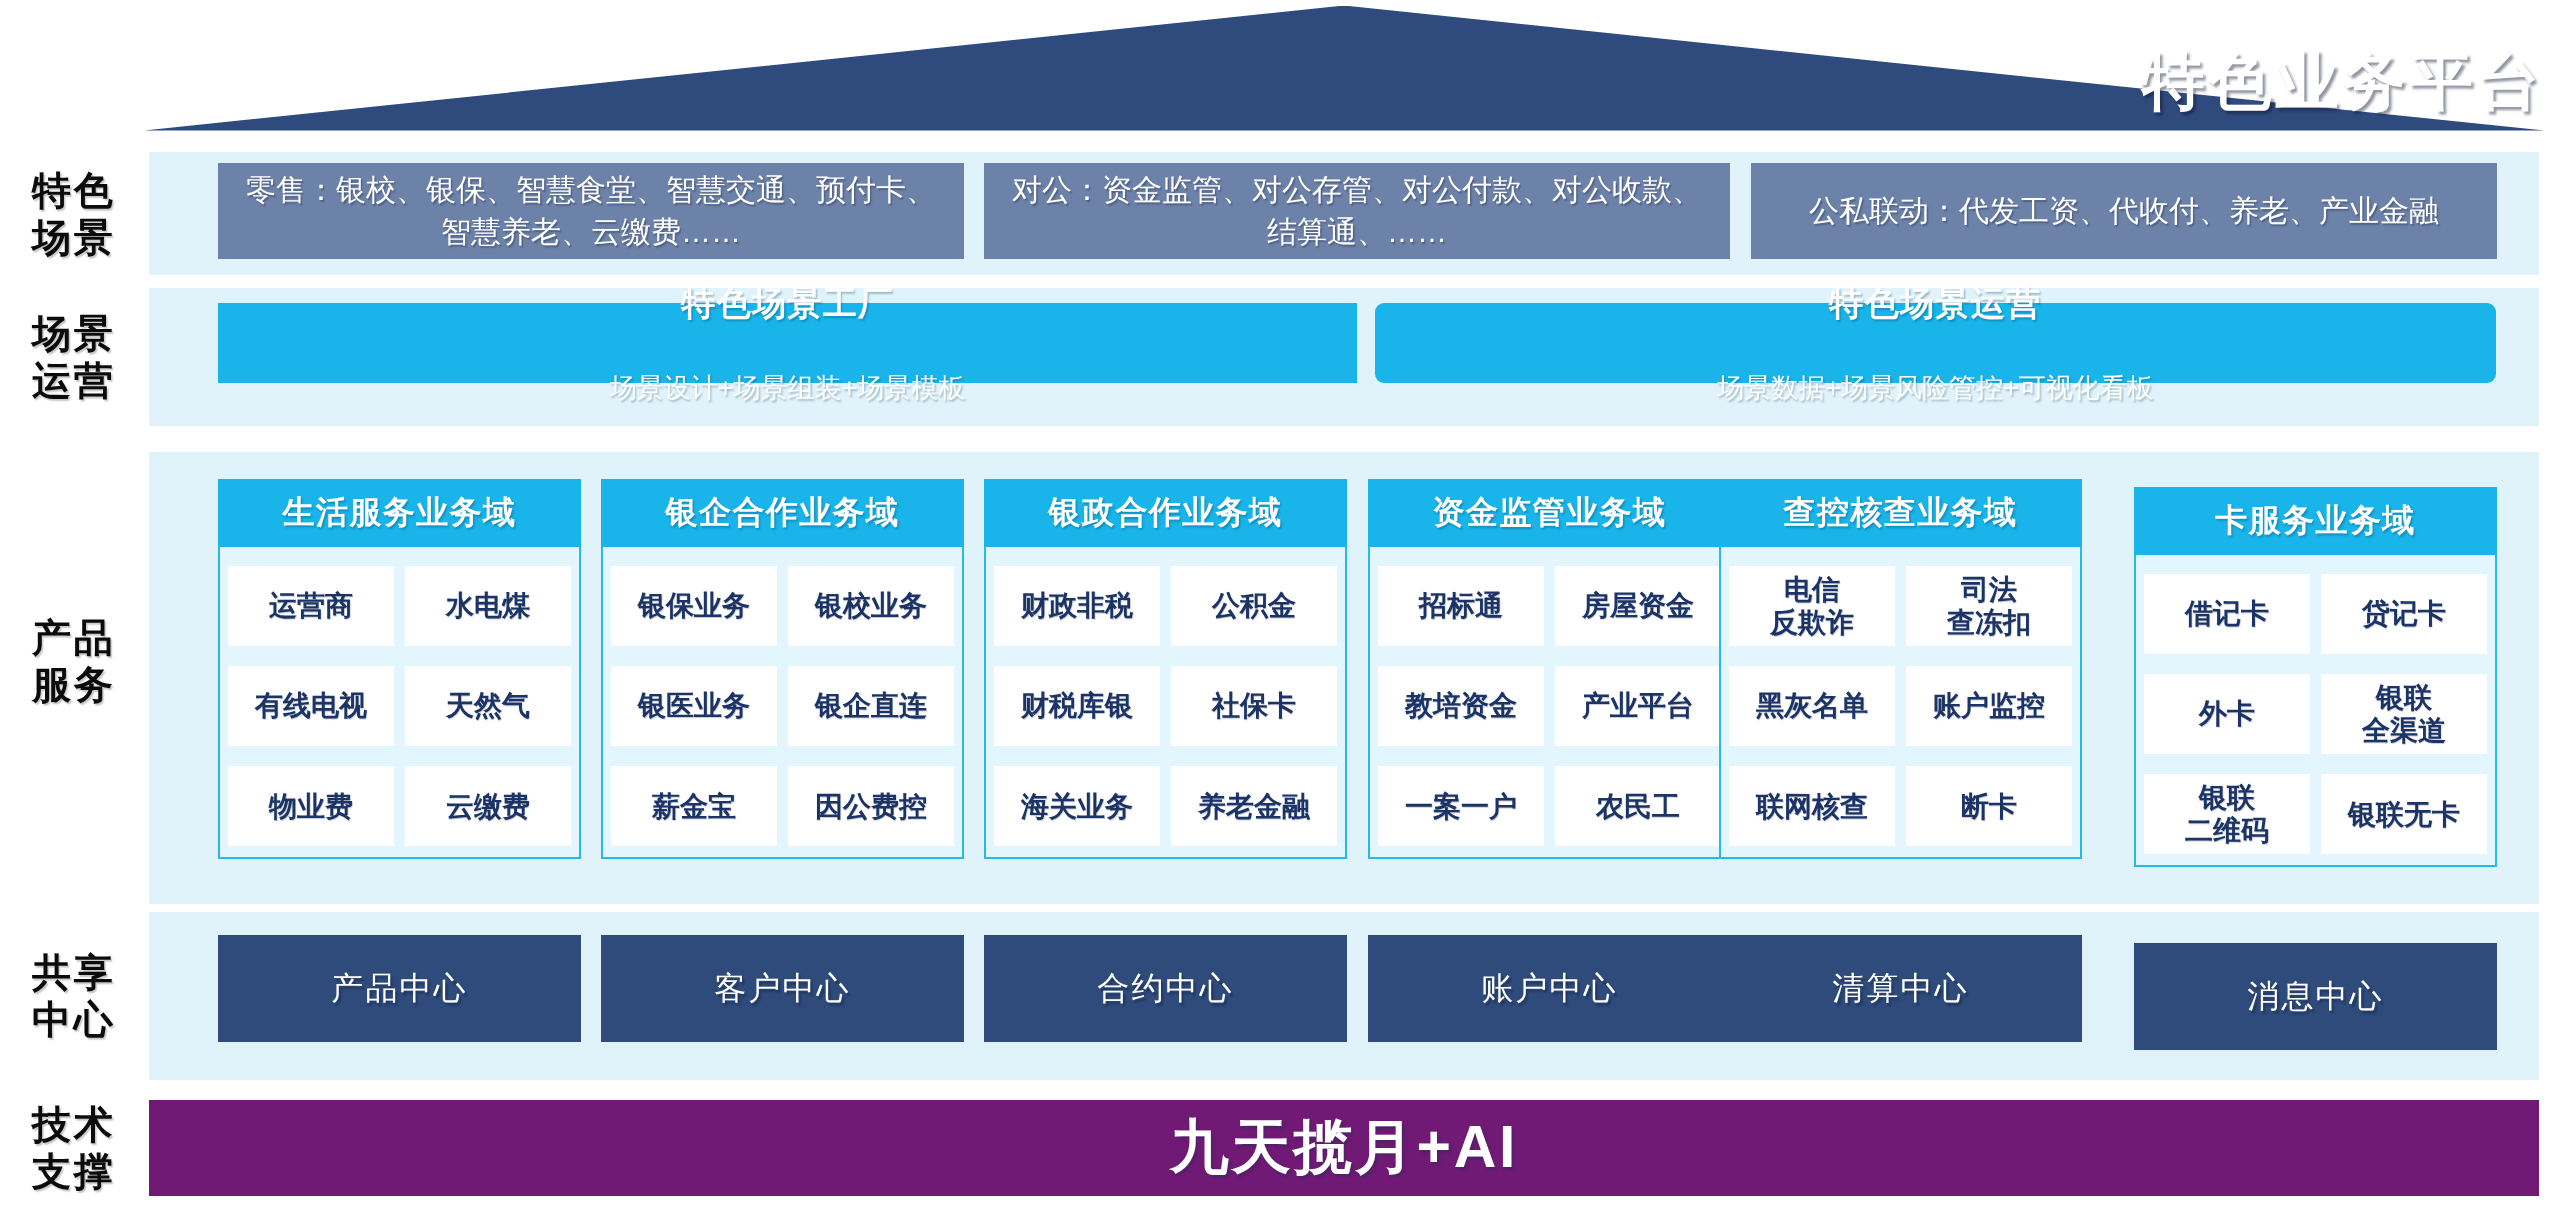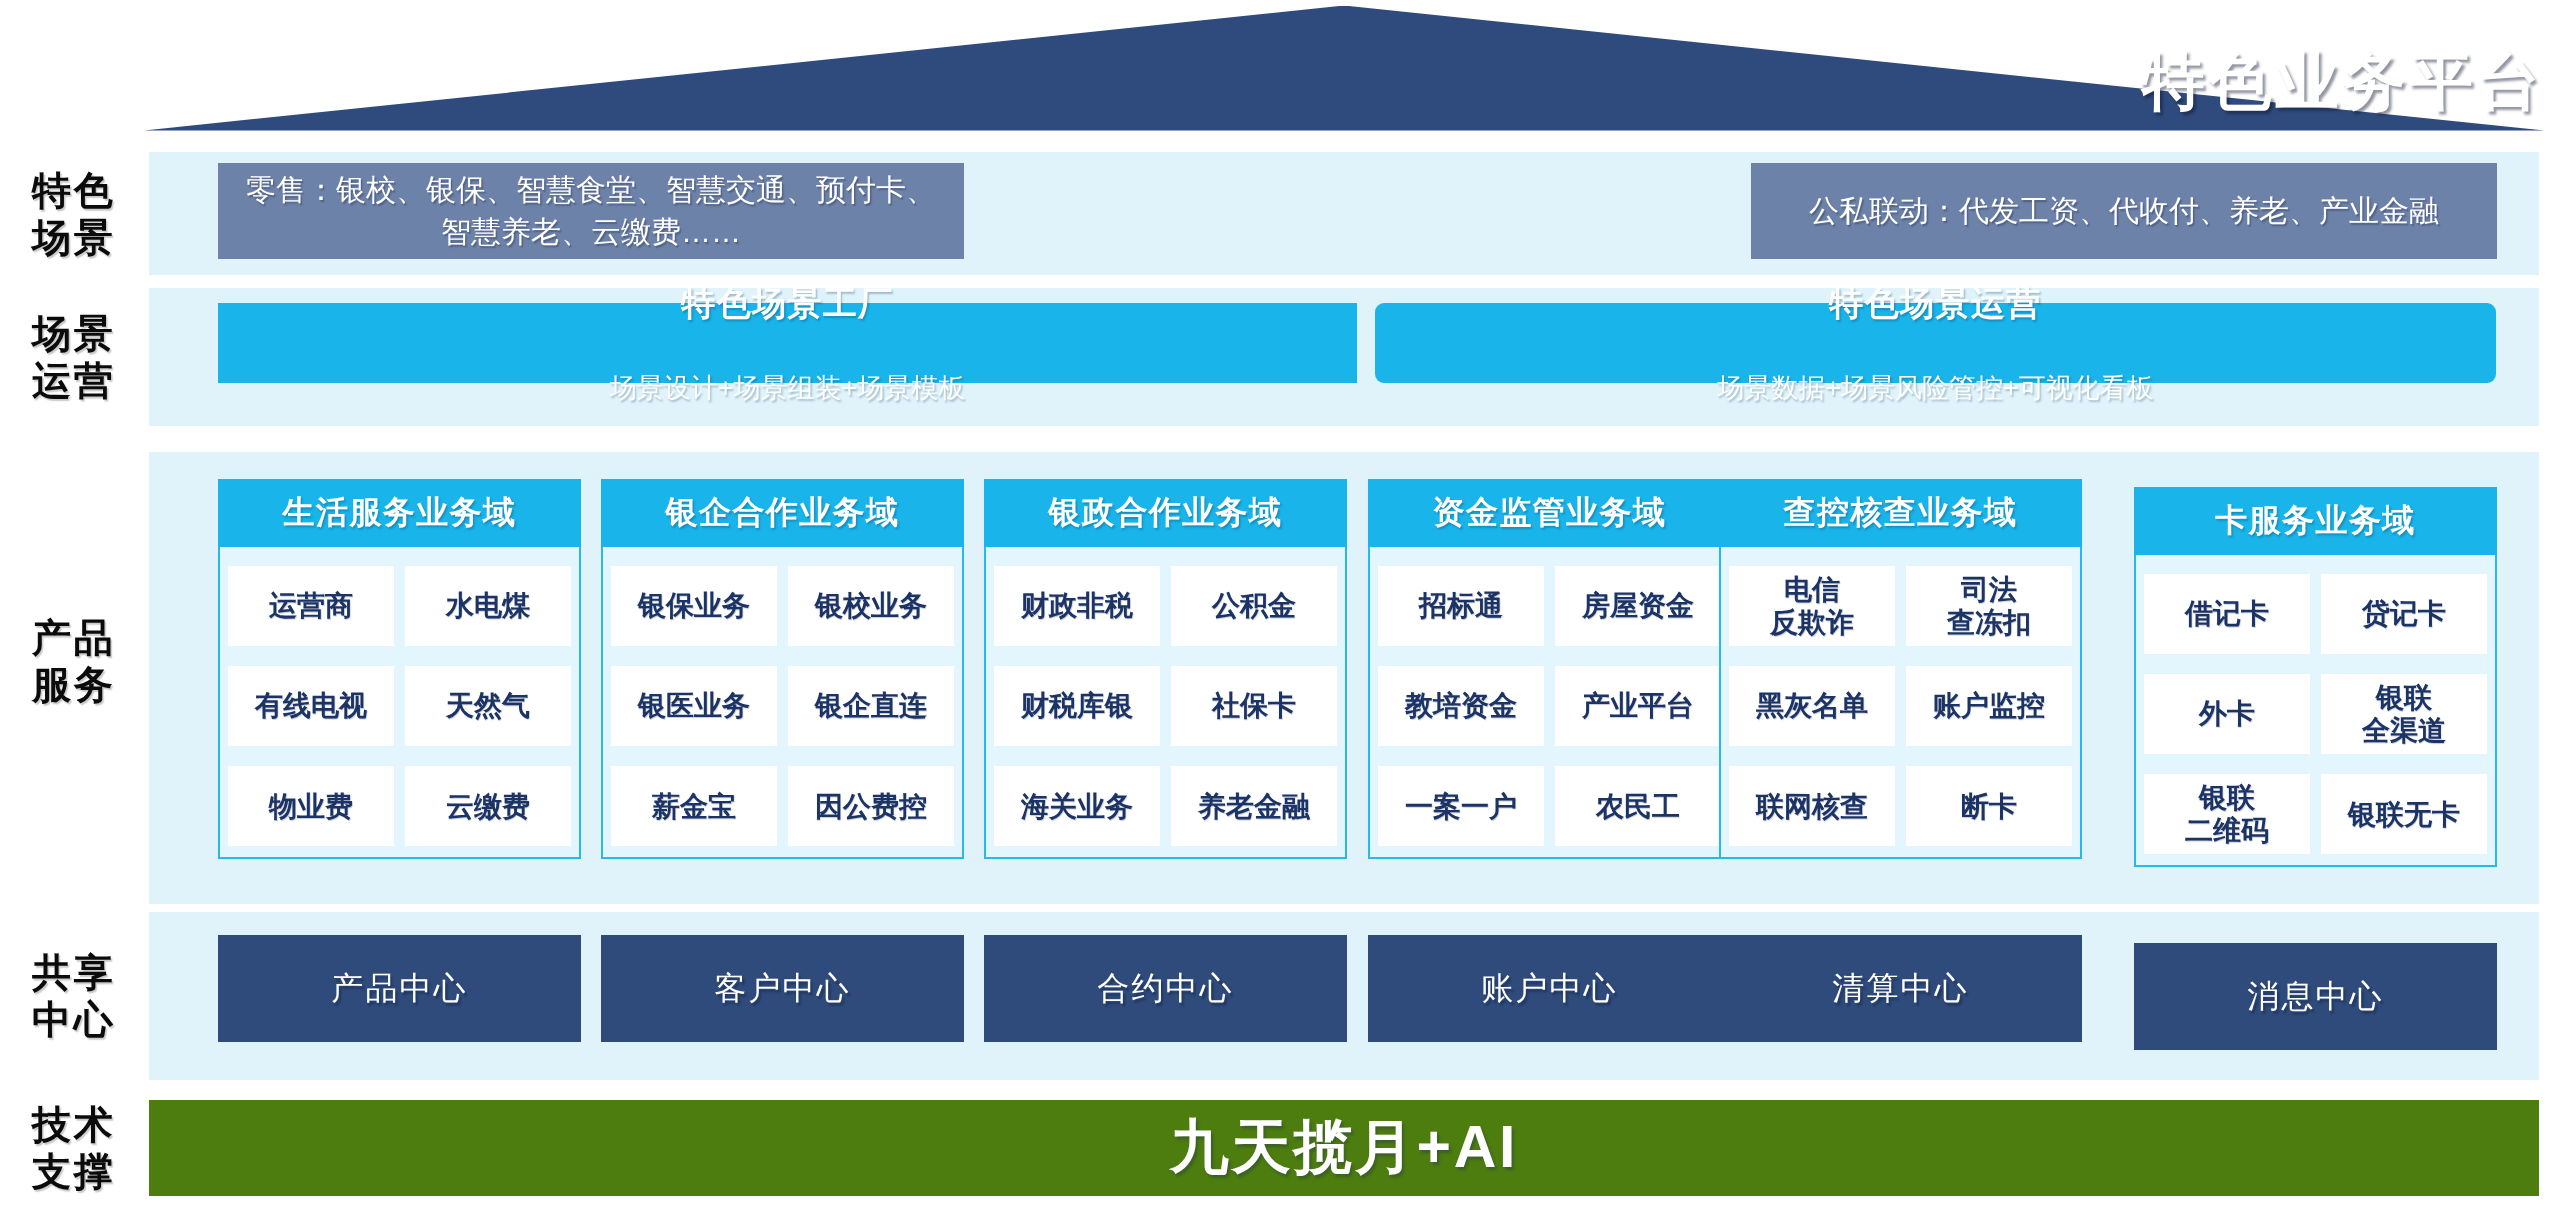--- a/index.html
+++ b/index.html
@@ -86,21 +86,21 @@
     display: flex; align-items: center; justify-content: center;
     font-size: 32px; font-weight: 500; letter-spacing: 2.1px;
     text-shadow: 2.1px 2.7px 2.1px rgba(15,25,50,.4);
   }
   
   .x0 { left: 218px; } .x1 { left: 601px; } .x2 { left: 984px; }
   .x3 { left: 1368px; } .x4 { left: 1719px; } .x5 { left: 2134px; margin-top: 8px; }
   
   .tech-bar {
     position: absolute; left: 149px; top: 1100px; width: 2390px; height: 96px;
-    background: #4d7c0f; color: #ffffff;
+    background: #701a75; color: #ffffff;
     display: flex; align-items: center; justify-content: center;
     font-size: 59px; font-weight: bold; letter-spacing: 2.7px;
     text-shadow: 2.1px 2.7px 2.7px rgba(30,45,80,.35);
   }
 </style>
 </head>
 <body>
 
 <div class="page">
 
@@ -115,20 +115,21 @@
 运营</div>
   <div class="side-label" style="top:614px">产品
 服务</div>
   <div class="side-label" style="top:949px">共享
 中心</div>
   <div class="side-label" style="top:1101px">技术
 支撑</div>
 
   <div class="band band-scenes"></div>
   <div class="scene-box" style="left:218px">零售：银校、银保、智慧食堂、智慧交通、预付卡、智慧养老、云缴费……</div>
+  <div class="scene-box" style="left:984px">对公：资金监管、对公存管、对公付款、对公收款、结算通、……</div>
   <div class="scene-box" style="left:1751px">公私联动：代发工资、代收付、养老、产业金融</div>
 
   <div class="band band-operation"></div>
   <div class="cyan-panel" style="left:218px; width:1139px;">
     <div class="panel-title">特色场景工厂</div>
     <div class="panel-subtitle">场景设计+场景组装+场景模板</div>
   </div>
   <div class="cyan-panel" style="left:1375px; width:1121px;border-radius:9px;">
     <div class="panel-title">特色场景运营</div>
     <div class="panel-subtitle">场景数据+场景风险管控+可视化看板</div>

